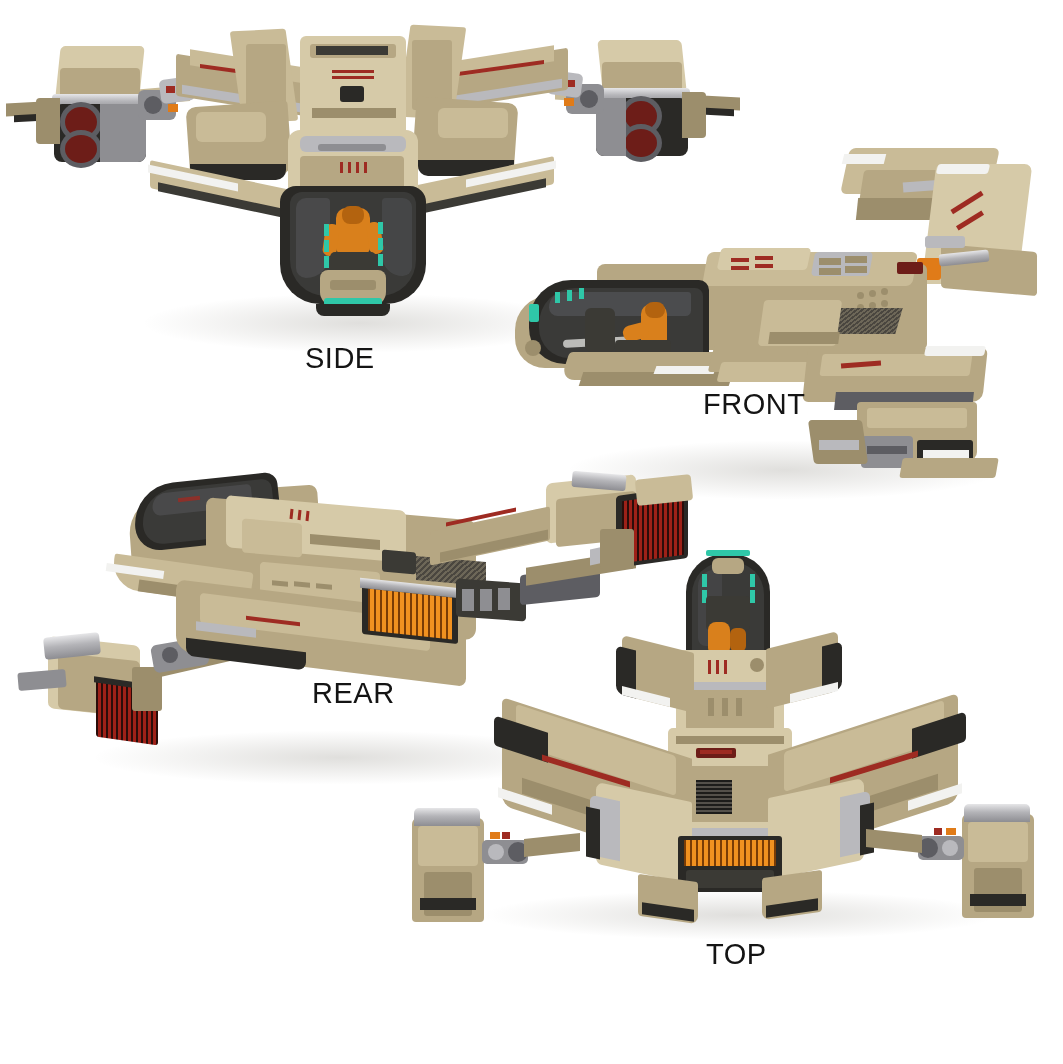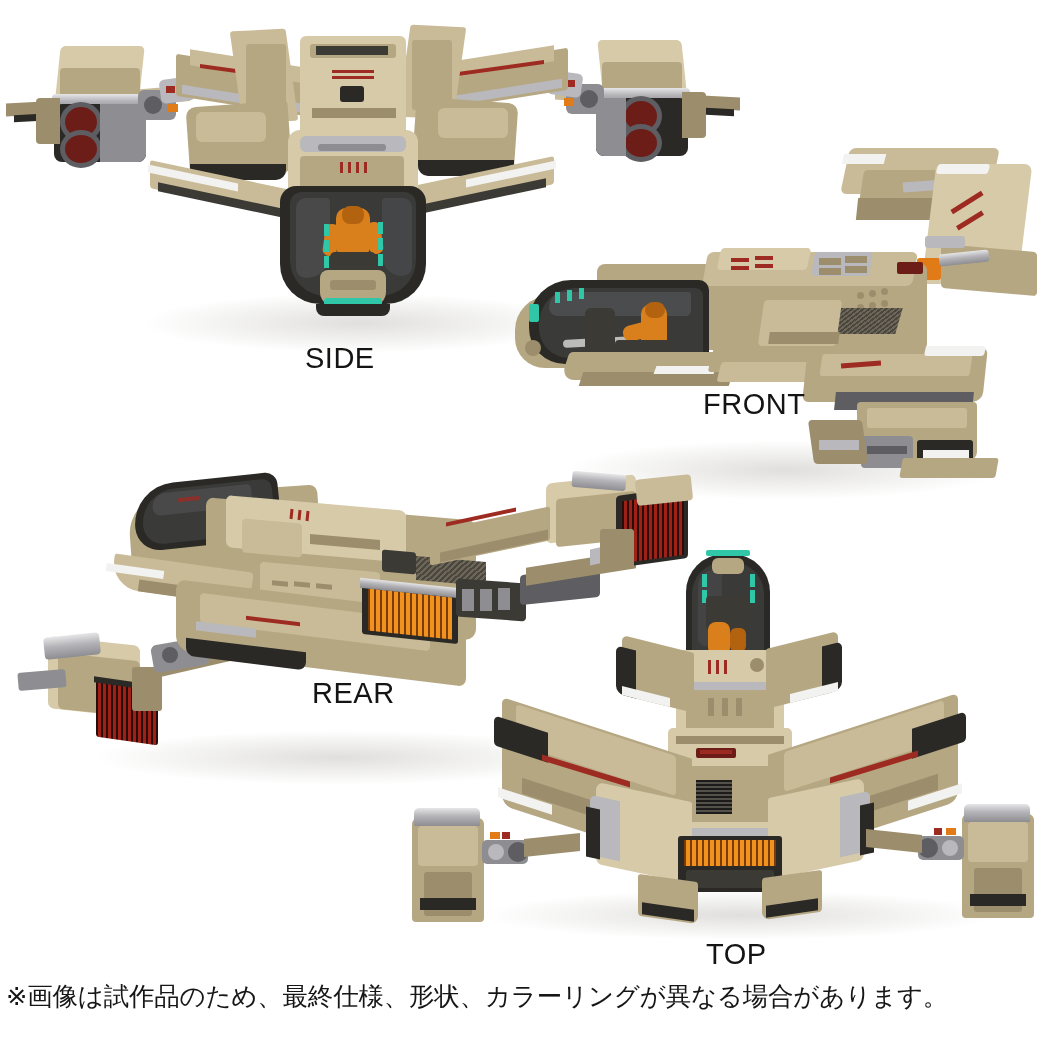--- a/index.html
+++ b/index.html
@@ -472,16 +472,15 @@
 
       <div class="p tan" style="left:248px; top:338px; width:60px; height:42px; border-radius:3px 3px 8px 4px; transform:skewY(8deg);"></div>
       <div class="p tan" style="left:372px; top:334px; width:60px; height:42px; border-radius:3px 3px 4px 8px; transform:skewY(-8deg);"></div>
       <div class="p blk" style="left:252px; top:366px; width:52px; height:12px; transform:skewY(8deg);"></div>
       <div class="p blk" style="left:376px; top:362px; width:52px; height:12px; transform:skewY(-8deg);"></div>
     </div>
     <div class="view-label" style="left:316px; top:398px;">TOP</div>
   </div>
 
   <div class="captions">
-    <div class="caption-line">※画像は試作品のため、最終仕様、形状、カラーリングが異なる場合があります。</div>
   </div>
 
 </div>
 
 </body></html>

